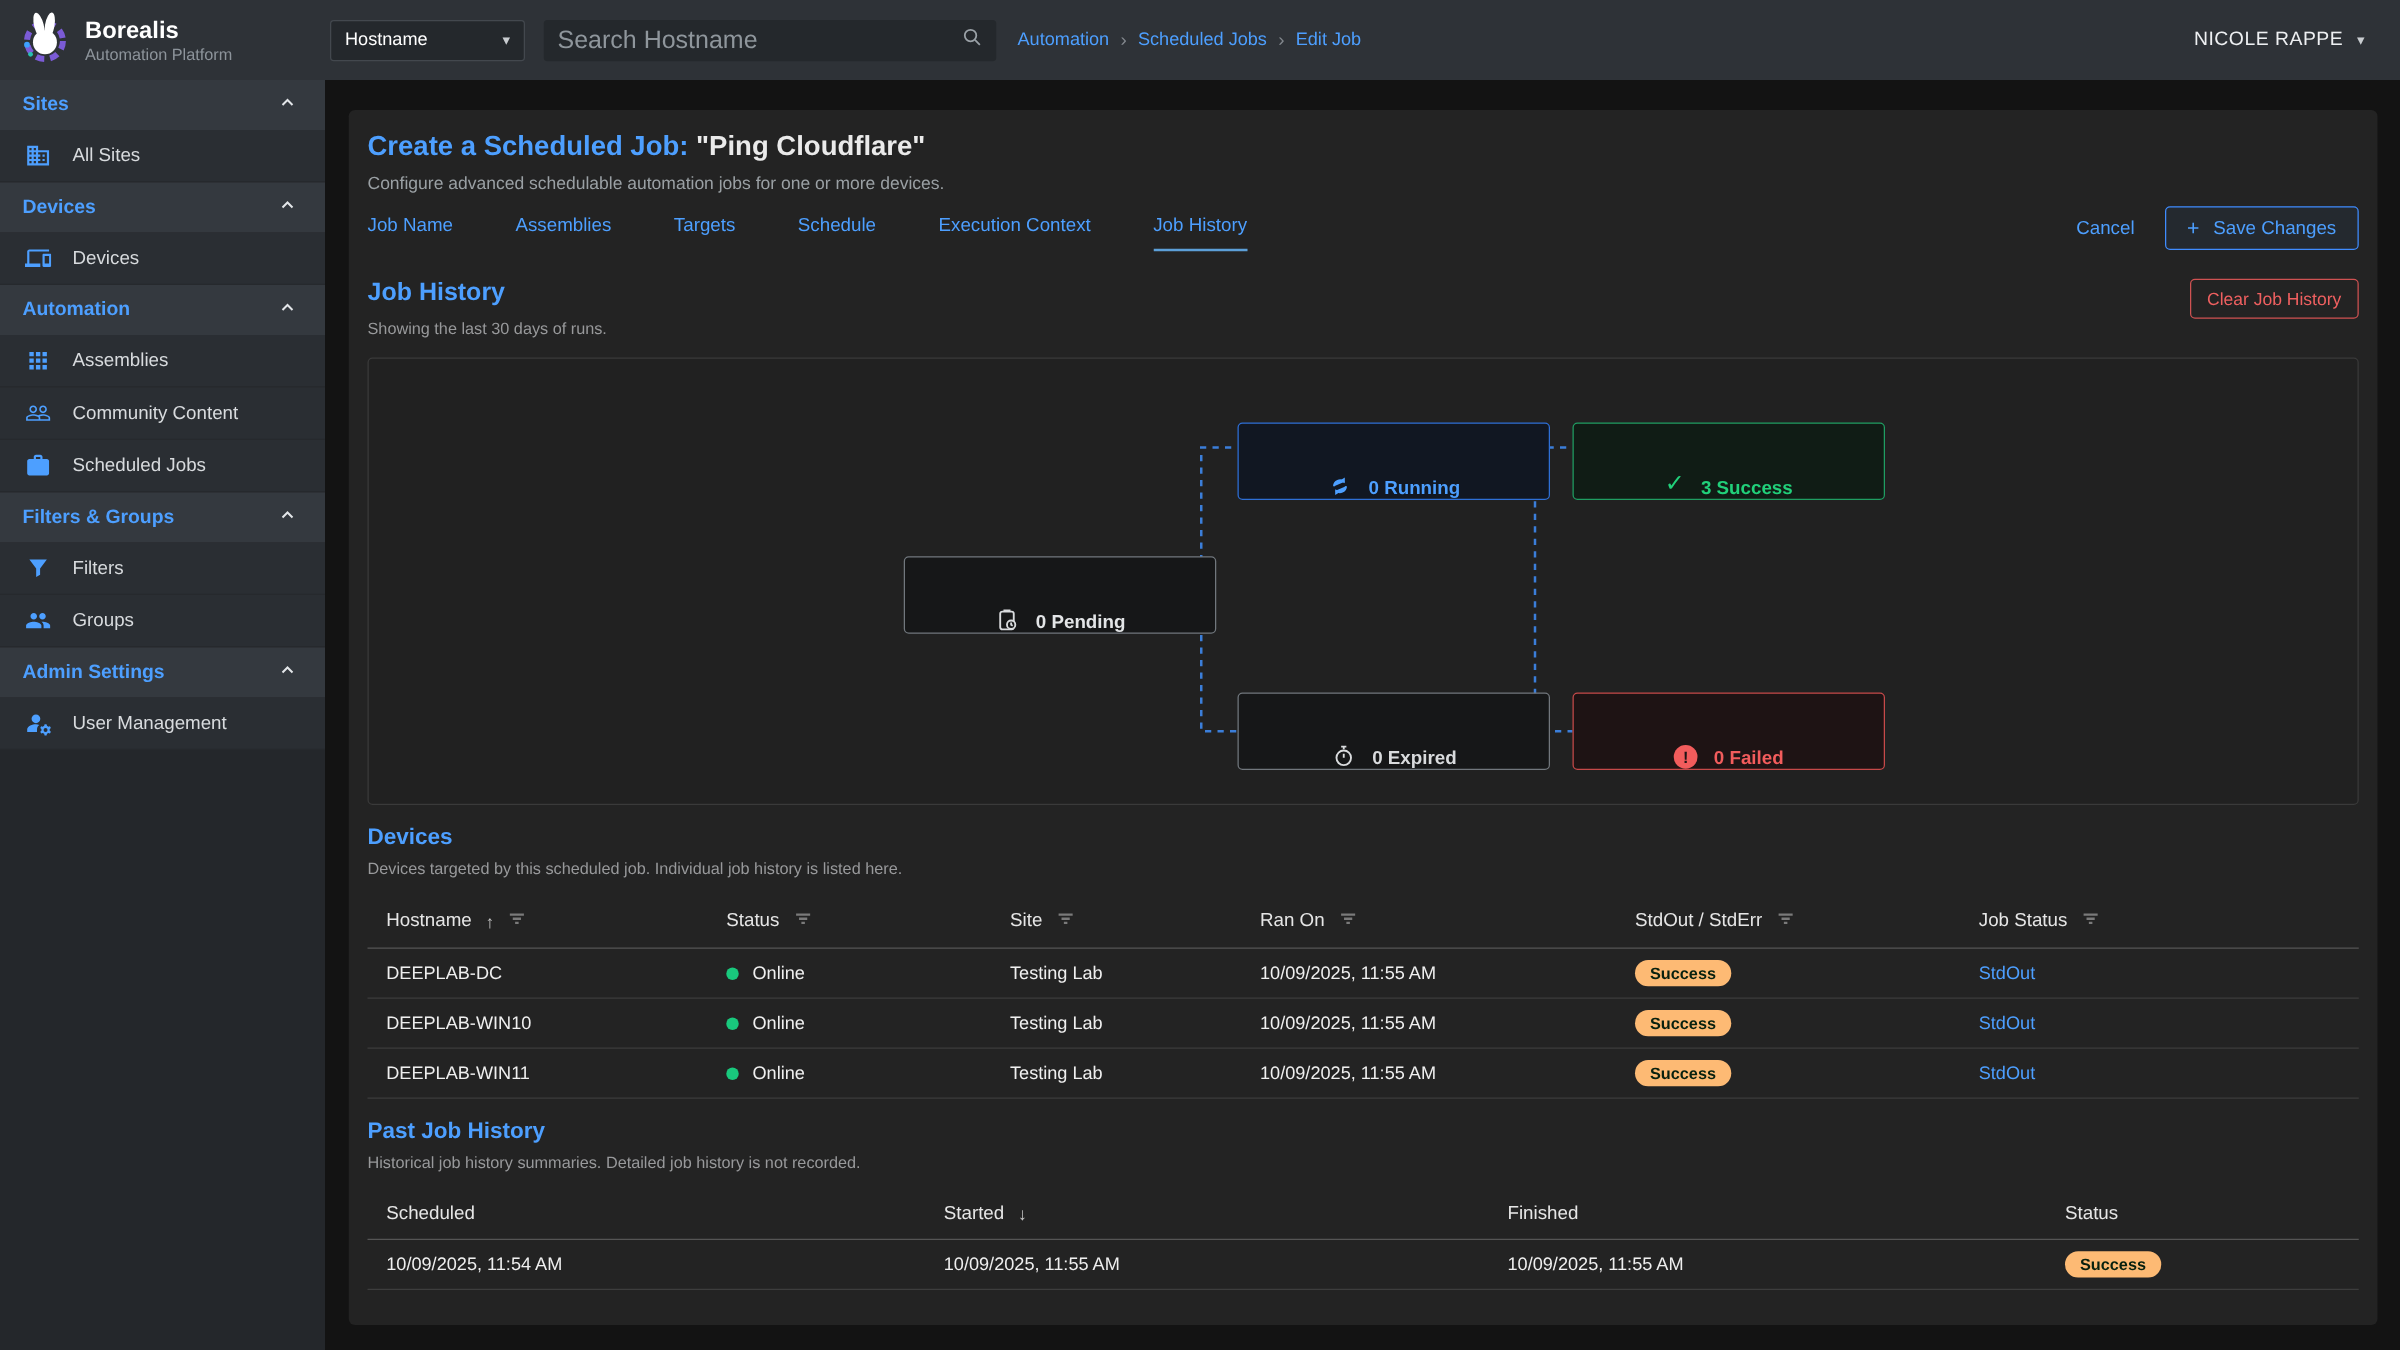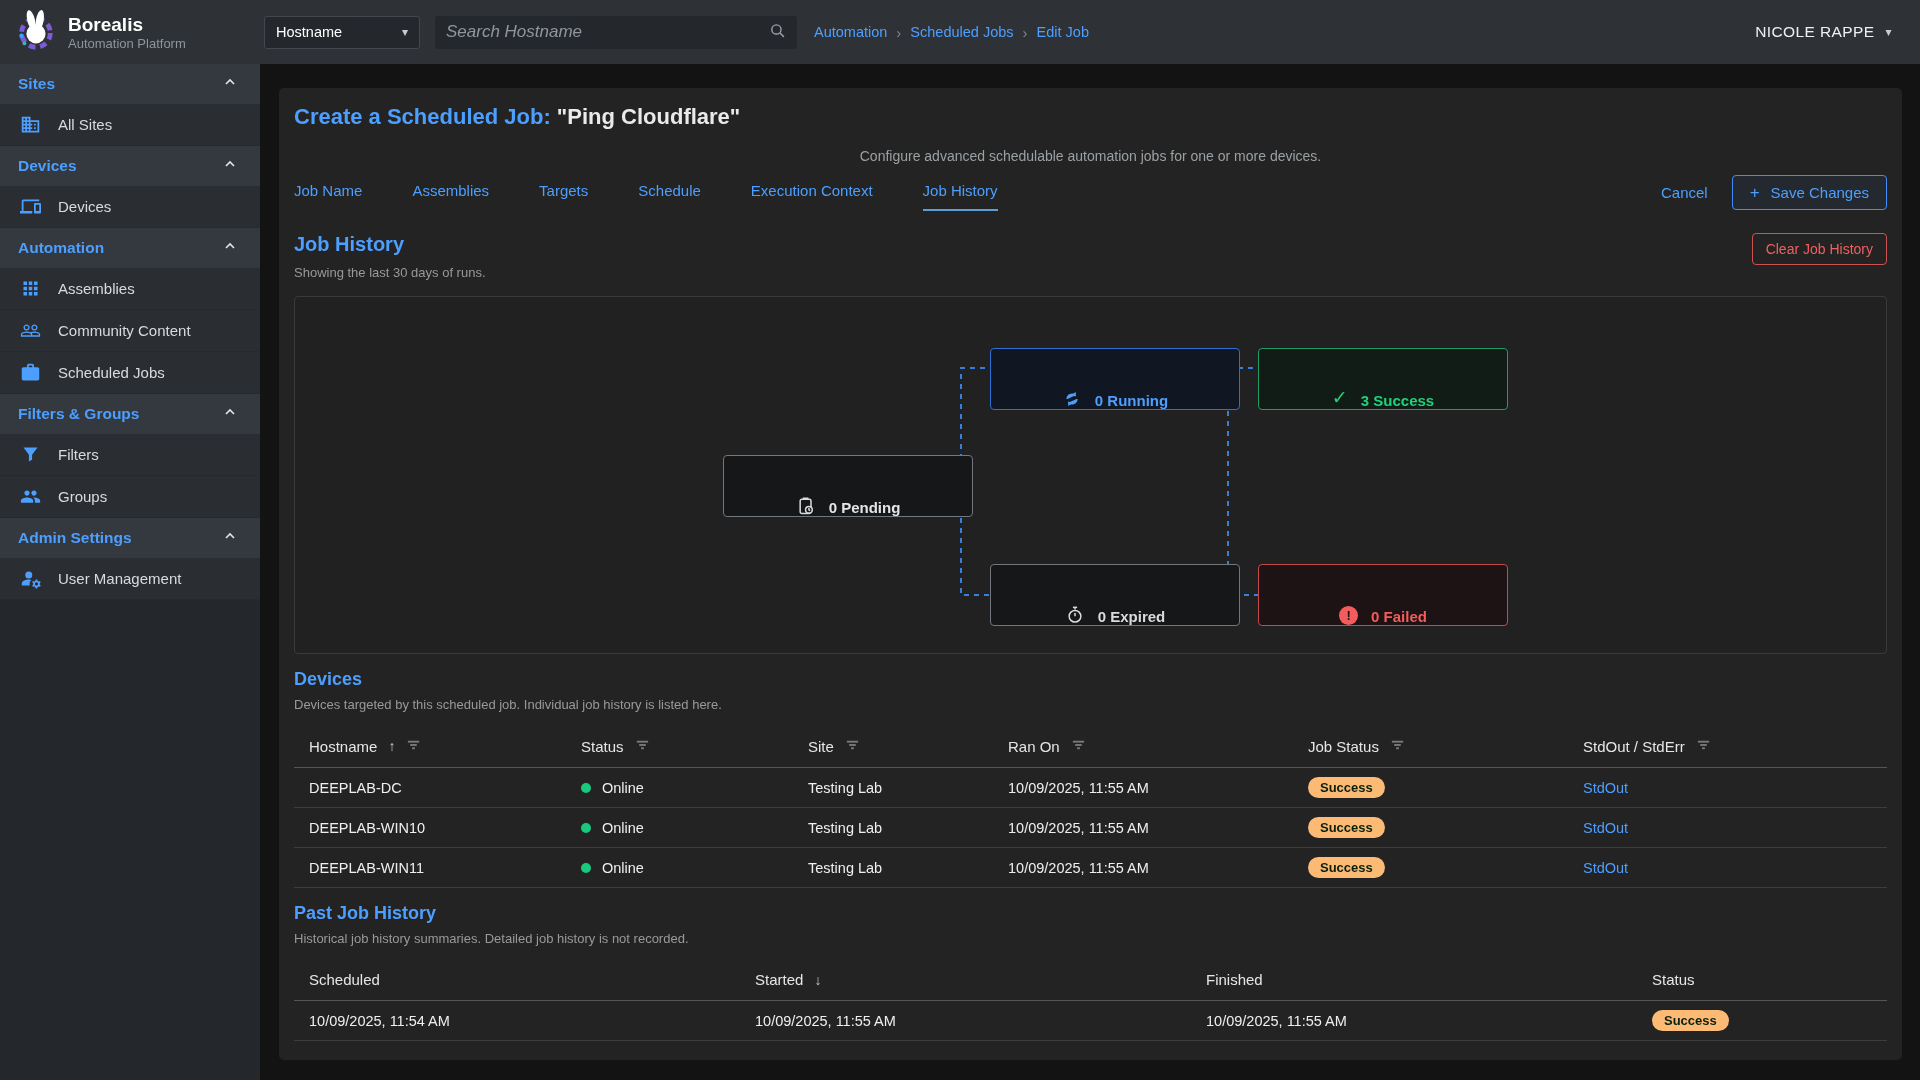--- a/index.html
+++ b/index.html
@@ -34,37 +34,37 @@
   .host-select {
     width:156px; height:33px; background:#24282c; border:1px solid #43484e; border-radius:3px;
     display:flex; align-items:center; justify-content:space-between; padding:0 11px;
     font-size:14.5px; color:#ffffff; cursor:pointer;
   }
   .caret { color:#c9cdd1; font-size:12px; }
   .searchbox {
     margin-left:15px; width:362px; height:33px; background:#24282c; border-radius:3px;
     display:flex; align-items:center; padding:0 11px;
   }
-  .searchbox input { flex:1; background:transparent; border:none; outline:none; color:#ec4899; font-size:17px; font-family:inherit;font-style:italic; }
+  .searchbox input { flex:1; background:transparent; border:none; outline:none; color:#ec4899; font-size:20px; font-family:inherit; }
   .searchbox input::placeholder { color:#8f969c; }
   .search-icon svg { width:17px; height:17px; stroke:#9aa1a7; stroke-width:2; fill:none; }
   .breadcrumbs { margin-left:17px; font-size:14.5px; display:flex; align-items:center; gap:9px; }
   .breadcrumbs a { color:#4d9fff; text-decoration:none; cursor:pointer; }
   .crumb-sep { color:#82878d; font-size:15px; }
   .user-menu { margin-left:auto; display:flex; align-items:center; gap:11px; color:#eef0f2; font-size:15.5px; letter-spacing:.4px; cursor:pointer; }
 
   
   .panel {
     position:absolute; left:279px; top:88px; width:1623px; height:972px;
     background:#232323; border-radius:5px; padding:16px 15px 0;
   }
   .page-title { font-size:22px; line-height:26px; }
   .page-title .t-blue { color:#4d9fff; }
   .page-title .t-name { color:#eaeaea; }
-  .page-sub { margin-top:18px; font-size:14px; color:#9aa0a4;text-align:center; }
+  .page-sub { margin-top:8px; font-size:14px; color:#9aa0a4; }
 
   .tabs-row { margin-top:18px; display:flex; align-items:center; }
   .tabs { display:flex; gap:50px; }
   .tab { font-size:15px; color:#4d9fff; padding-bottom:10px; cursor:pointer; border-bottom:2px solid transparent; }
   .tab.active { border-bottom-color:#5c9fd8; }
   .head-actions { margin-left:auto; display:flex; align-items:center; gap:24px; margin-top:-8px; }
   .cancel-link { color:#4d9fff; font-size:15px; cursor:pointer; }
   .save-btn {
     display:flex; align-items:center; gap:11px; border:1px solid #3f8cff; color:#4d9fff;
     background:rgba(61,125,216,.07); border-radius:4px; padding:8px 17px; font-size:15px; cursor:pointer; font-family:inherit;
@@ -378,29 +378,29 @@
       </div>
       <div class="th">
         <span>Ran On</span>
         <span class="filter-icon"><svg viewBox="0 0 16 16">
               <line x1="2" y1="5" x2="14" y2="5"></line>
               <line x1="4.5" y1="8.5" x2="11.5" y2="8.5"></line>
               <line x1="6.5" y1="12" x2="9.5" y2="12"></line>
             </svg></span>
       </div>
       <div class="th">
+        <span>StdOut / StdErr</span>
+        <span class="filter-icon"><svg viewBox="0 0 16 16">
+              <line x1="2" y1="5" x2="14" y2="5"></line>
+              <line x1="4.5" y1="8.5" x2="11.5" y2="8.5"></line>
+              <line x1="6.5" y1="12" x2="9.5" y2="12"></line>
+            </svg></span>
+      </div>
+      <div class="th">
         <span>Job Status</span>
-        <span class="filter-icon"><svg viewBox="0 0 16 16">
-              <line x1="2" y1="5" x2="14" y2="5"></line>
-              <line x1="4.5" y1="8.5" x2="11.5" y2="8.5"></line>
-              <line x1="6.5" y1="12" x2="9.5" y2="12"></line>
-            </svg></span>
-      </div>
-      <div class="th">
-        <span>StdOut / StdErr</span>
         <span class="filter-icon"><svg viewBox="0 0 16 16">
               <line x1="2" y1="5" x2="14" y2="5"></line>
               <line x1="4.5" y1="8.5" x2="11.5" y2="8.5"></line>
               <line x1="6.5" y1="12" x2="9.5" y2="12"></line>
             </svg></span>
       </div>
     </div>
 
     <div class="devices-grid trow">
       <div class="td">DEEPLAB-DC</div>

